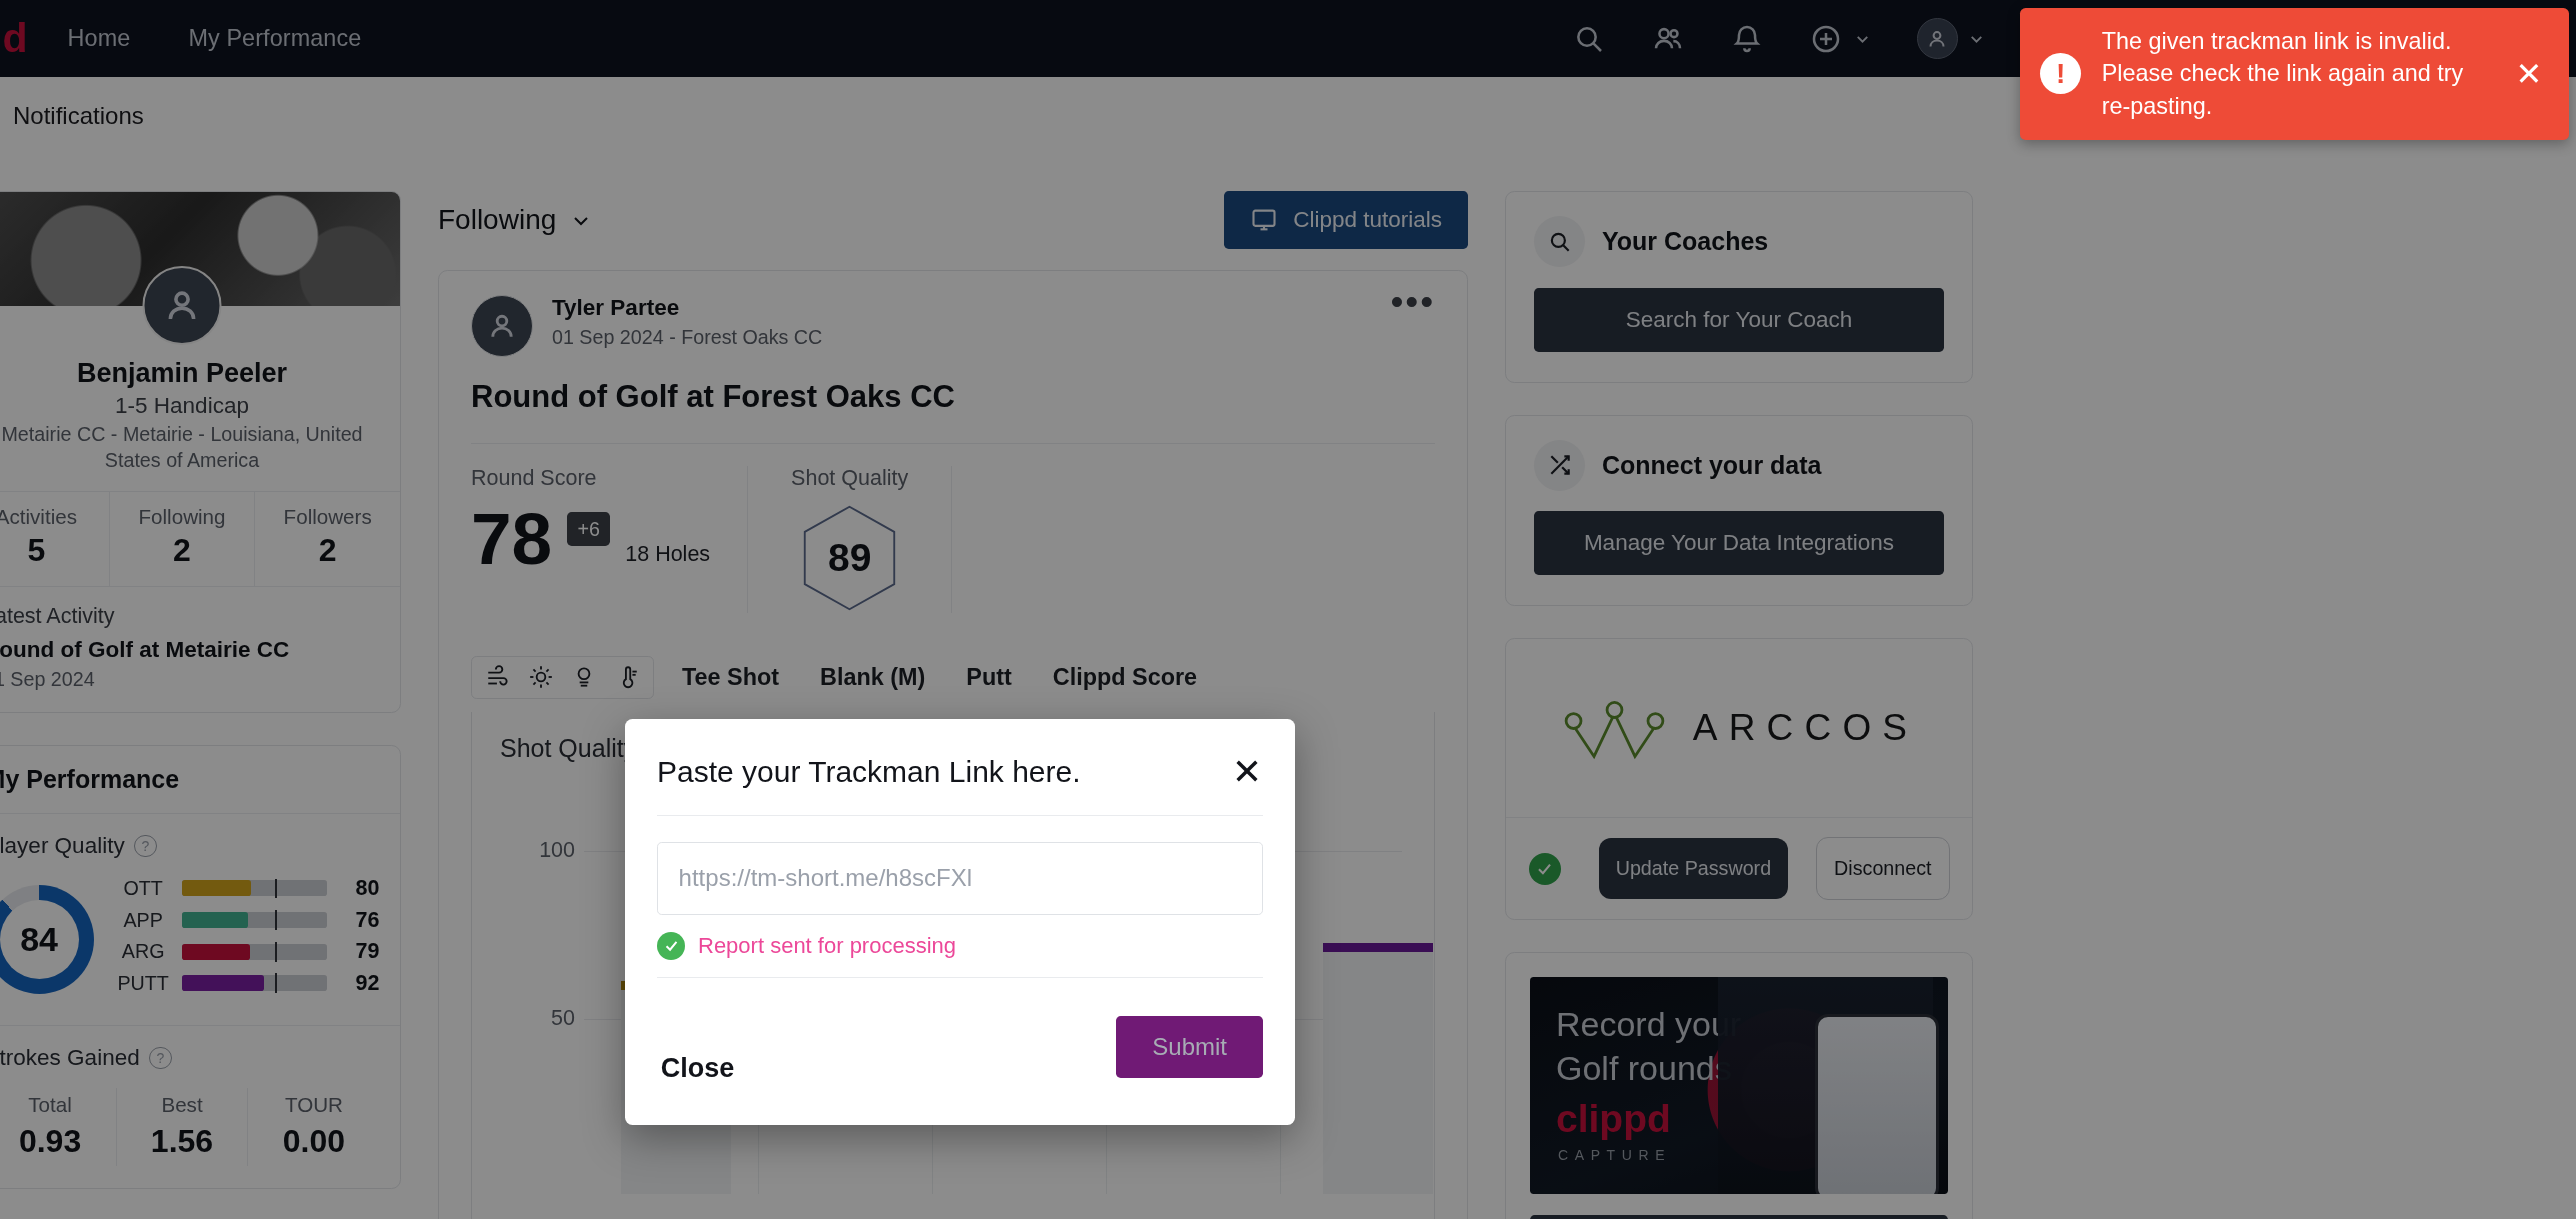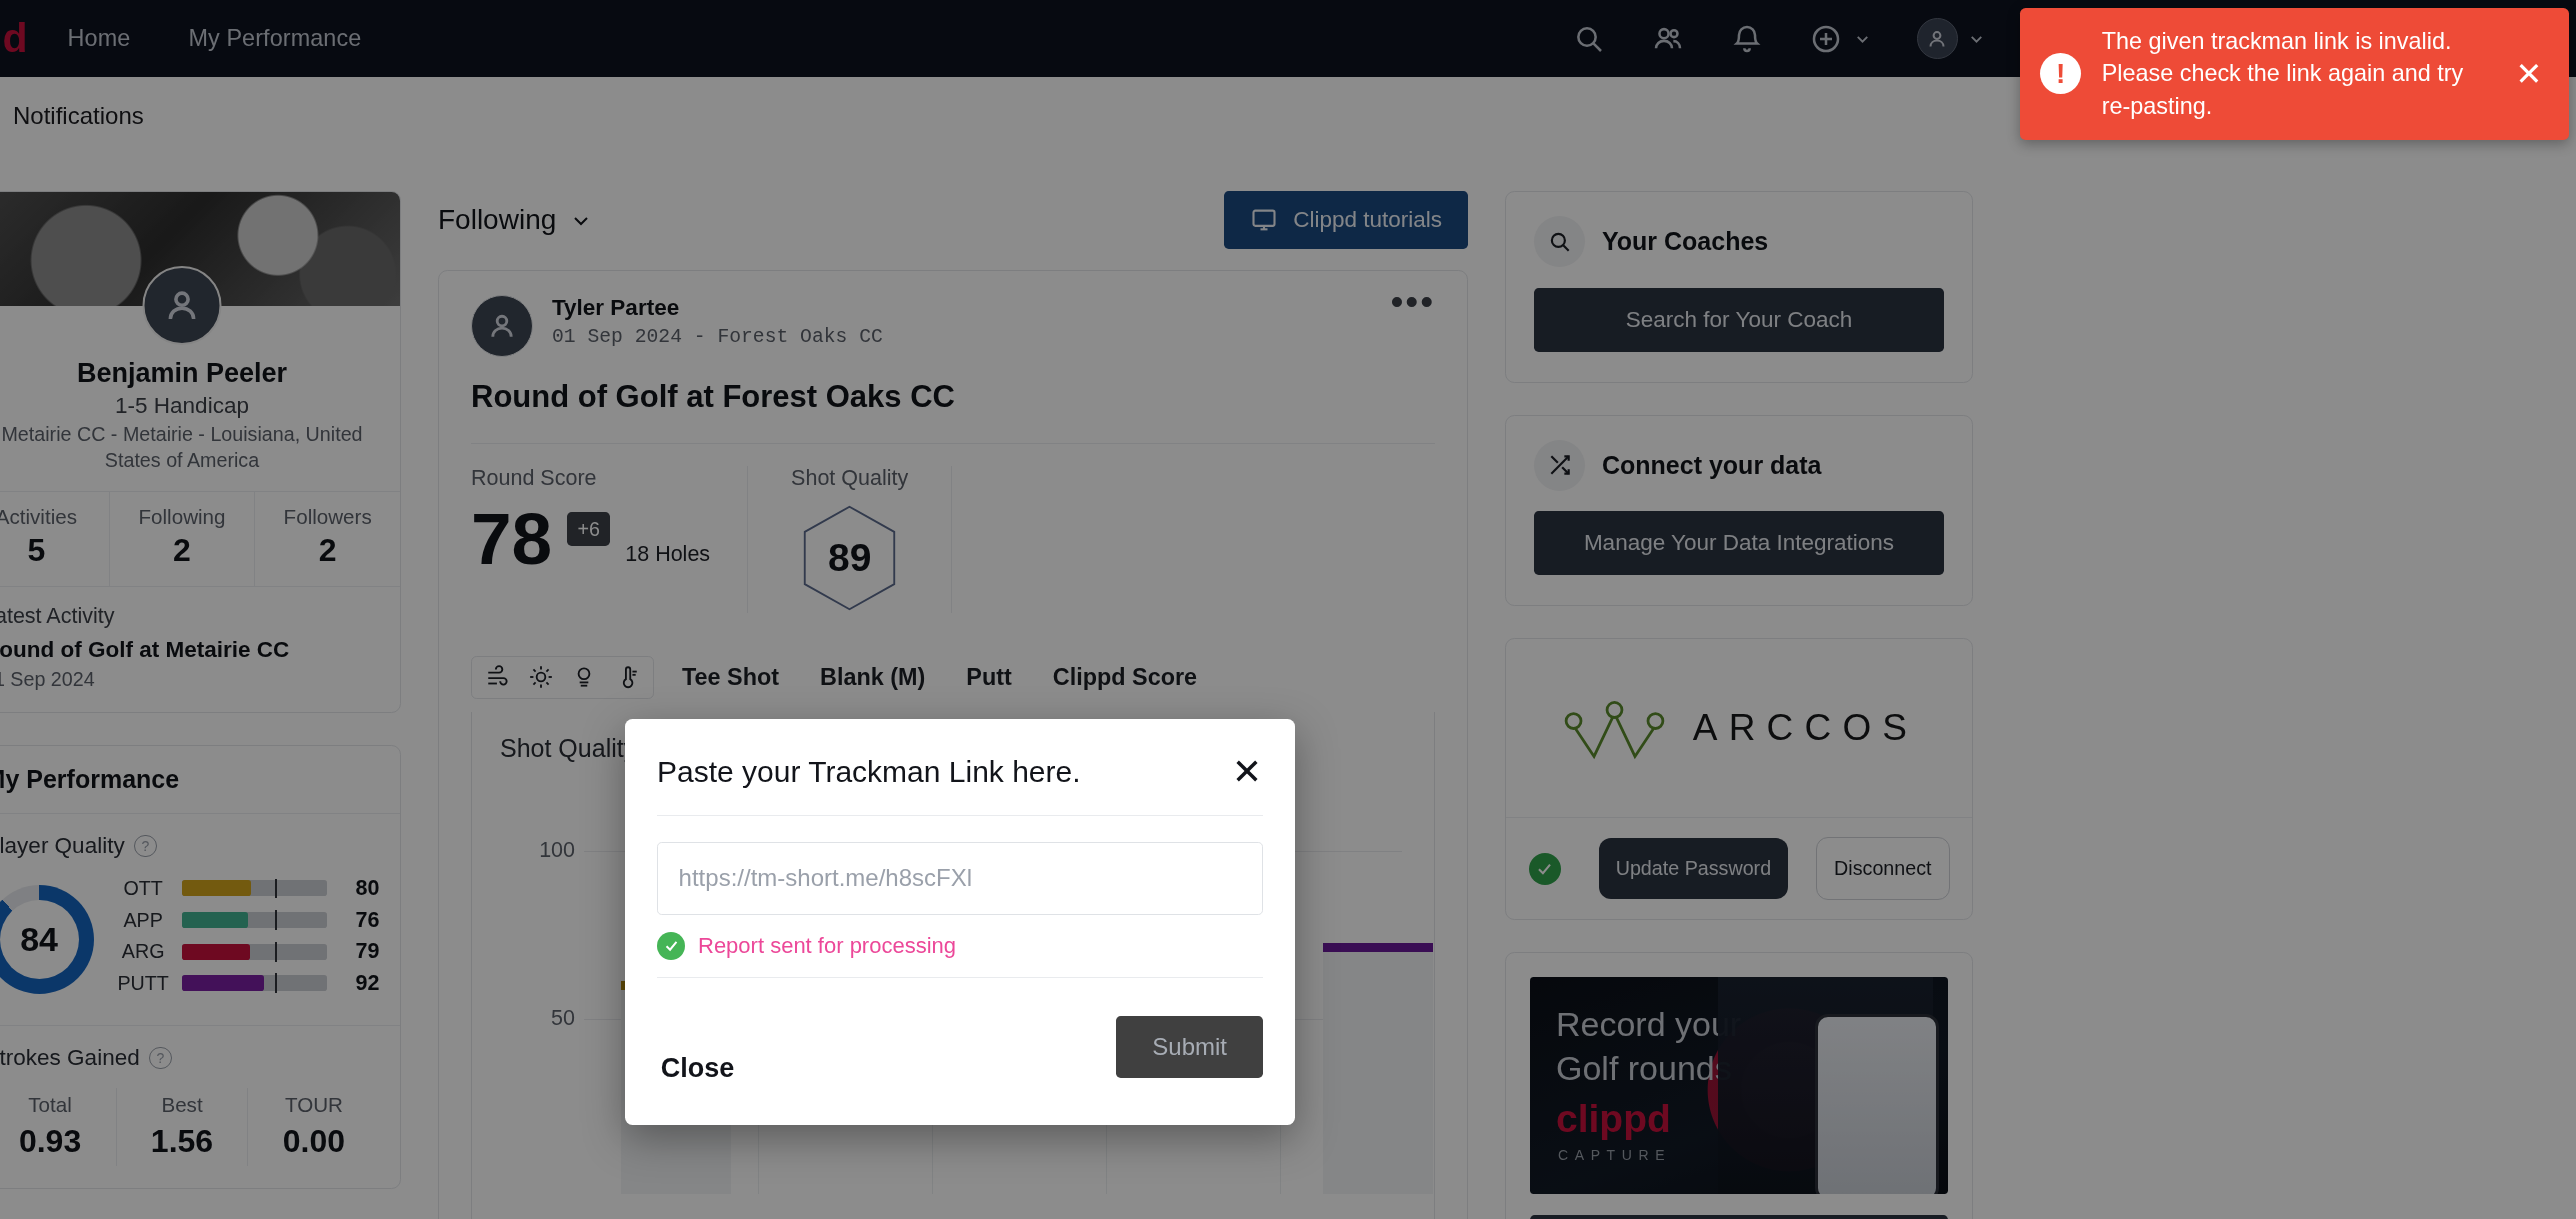--- a/index.html
+++ b/index.html
@@ -134,21 +134,21 @@
   }
   .tut-btn svg { width: 28px; height: 28px; stroke: #eef2f7; fill:none; stroke-width: 1.8; }
 
   .feed-card { border:0.9px solid #e4e6ea; border-radius:9.4px; background:#fff; overflow:hidden; }
   .feed-top { padding: 24px 32px 0; display:flex; align-items:flex-start; }
   .feed-av { width: 62px; height:62px; border-radius:50%; background:#3d4552; border:1.9px solid #ebedf0;
              display:flex; align-items:center; justify-content:center; flex:0 0 62px; }
   .feed-av svg { width: 34px; height:34px; stroke:#d4d8e0; fill:none; stroke-width:2; }
   .feed-who { margin-left: 19px; }
   .feed-name { font-size: 22.5px; font-weight: 700; color:#12141a; }
-  .feed-meta { font-size: 19.7px; color:#5c616b; margin-top: 5.6px; font-family: Liberation Mono, monospace; }
+  .feed-meta { font-size: 19.7px; color:#5c616b; margin-top: 5.6px; }
   .feed-dots { margin-left:auto; font-size: 37px; color:#3c4048; line-height:.4; letter-spacing:1.9px; cursor:pointer; }
   .feed-title { padding: 22.5px 32px 28px; font-size: 31px; font-weight: 700; color:#12141a; }
   .feed-divider { height:0.9px; background:#ebedf0; margin: 0 32px; }
 
   .stats-row { display:flex; padding: 22.5px 32px 28px; align-items: stretch; }
   .s-block { padding-right: 37px; border-right: 0.9px solid #ebedf0; }
   .s-block:last-child { border-right: none; }
   .s-lbl { font-size: 21.5px; color:#5c616b; }
   .score-line { display:flex; align-items: flex-end; gap: 15px; margin-top: 15px; }
   .score-num { font-size: 73px; font-weight: 700; color:#12141a; line-height: .9; }
@@ -251,21 +251,21 @@
   }
   .modal-input::placeholder { color:#9aa0aa; }
   .modal-status { display:flex; align-items:center; gap: 13px; margin-top: 17px; }
   .modal-status .dot { width: 28px; height:28px; border-radius:50%; background:#45b556;
                        display:flex; align-items:center; justify-content:center; }
   .modal-status .dot svg { width:17px; height:17px; stroke:#fff; fill:none; stroke-width:2.8; }
   .modal-status span { font-size: 22px; color:#ec4899; }
   .modal-foot { display:flex; align-items:center; padding: 24px 32px 13px; }
   .btn-close { background:none; border:none; font-size: 27px; font-weight:700; color:#12141a;
                cursor:pointer; font-family: inherit; padding: 7.5px 3.7px; margin-top: 44px; }
-  .btn-submit { margin-left:auto; background:#404040; color:#a7acb4; border:none; border-radius:4.7px;
+  .btn-submit { margin-left:auto; background:#701a75; color:#a7acb4; border:none; border-radius:4.7px;
                 padding: 17px 36px; font-size: 24px; font-family: inherit; cursor: default; }
 </style>
 </head>
 <body>
 
 <div class="app">
 
   <div class="page-under">
 
     <div class="topnav">

